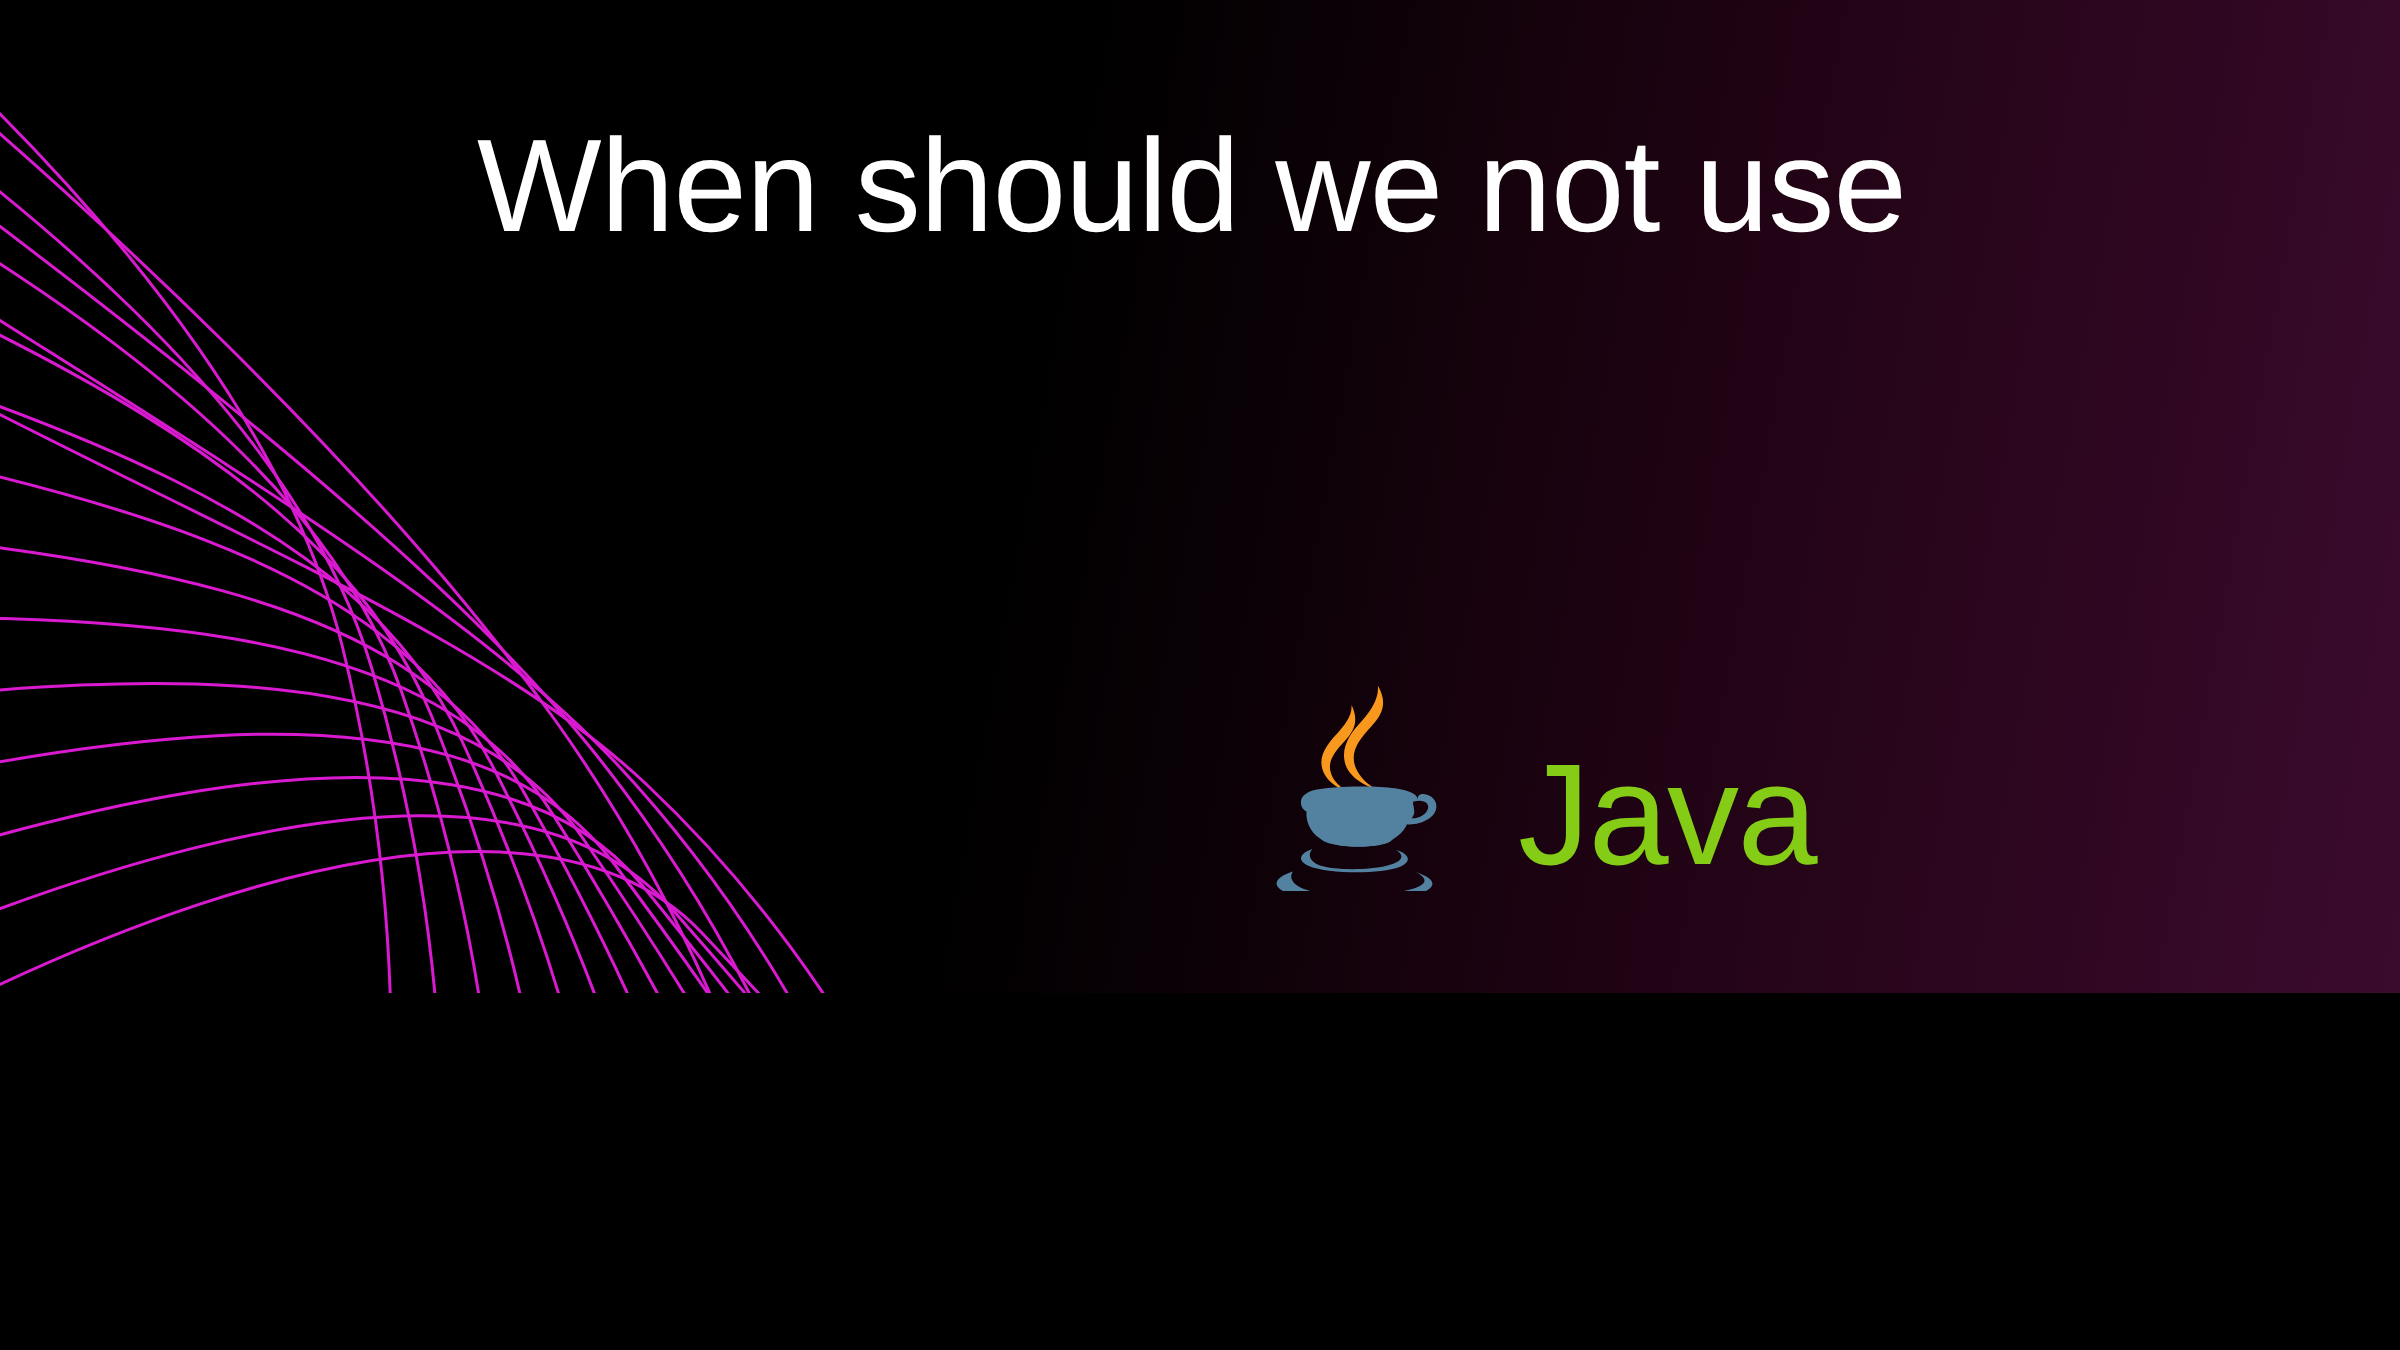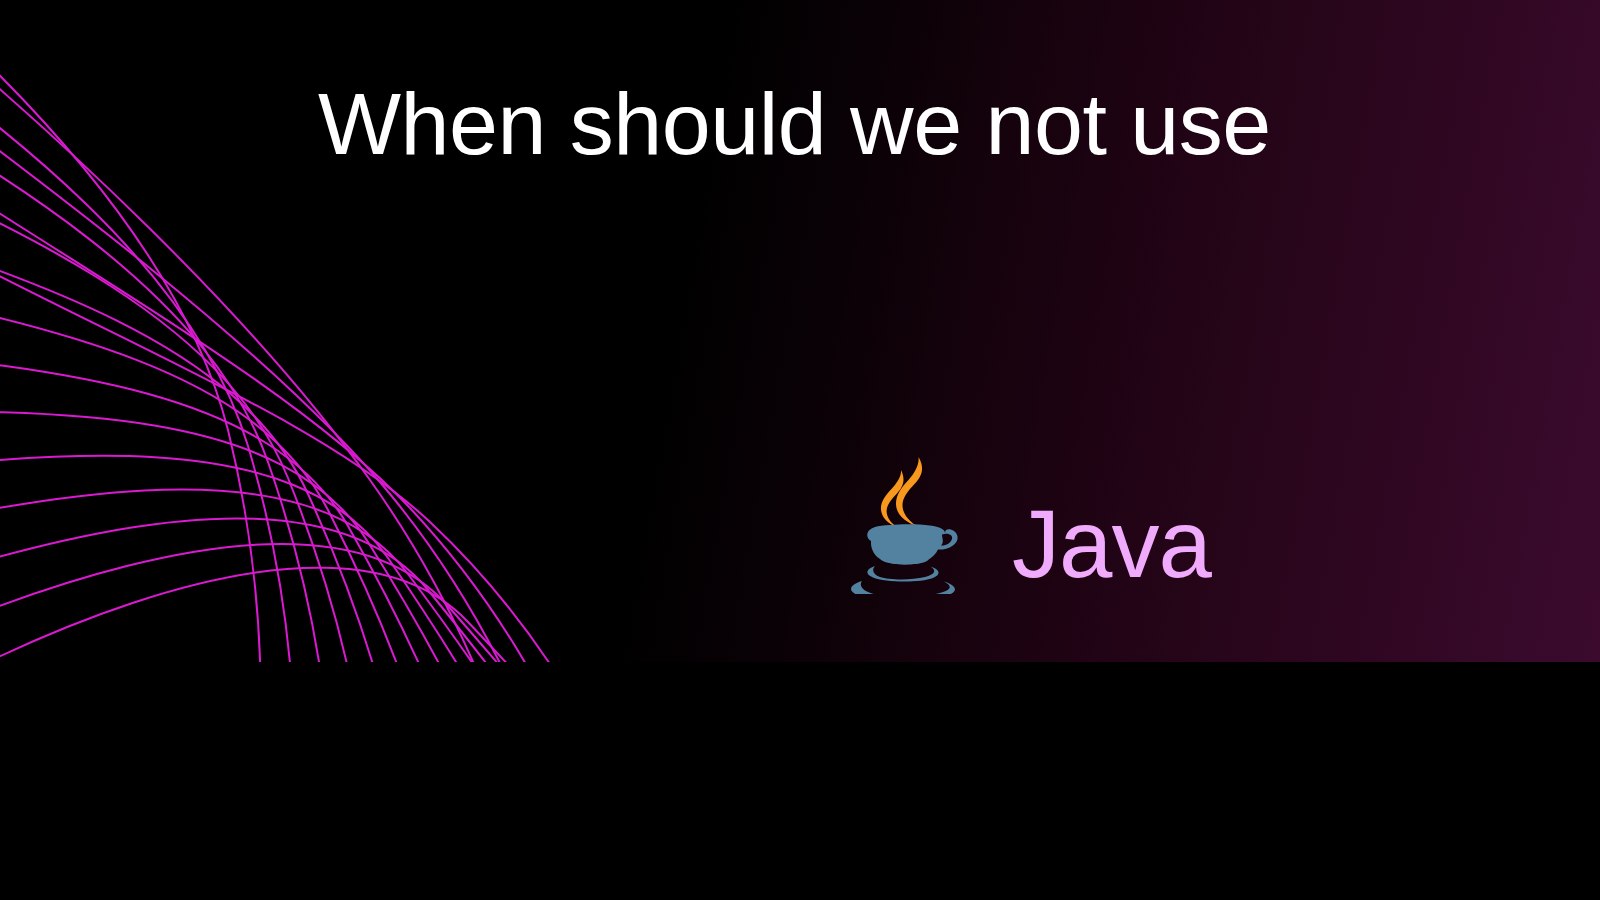--- a/index.html
+++ b/index.html
@@ -65,21 +65,21 @@
   #java-cup {
     width: 118px;
     height: 140px;
     flex: none;
   }
   #java-wordmark {
     font-size: 96px;
     line-height: 96px;
     font-weight: 400;
     letter-spacing: -1px;
-    color: #f0abfc;
+    color: #84cc16;
     position: relative;
     top: -4px;
     margin-top: 48px;
   }
 </style>
 </head>
 <body>
 
 <div id="slide">
 

